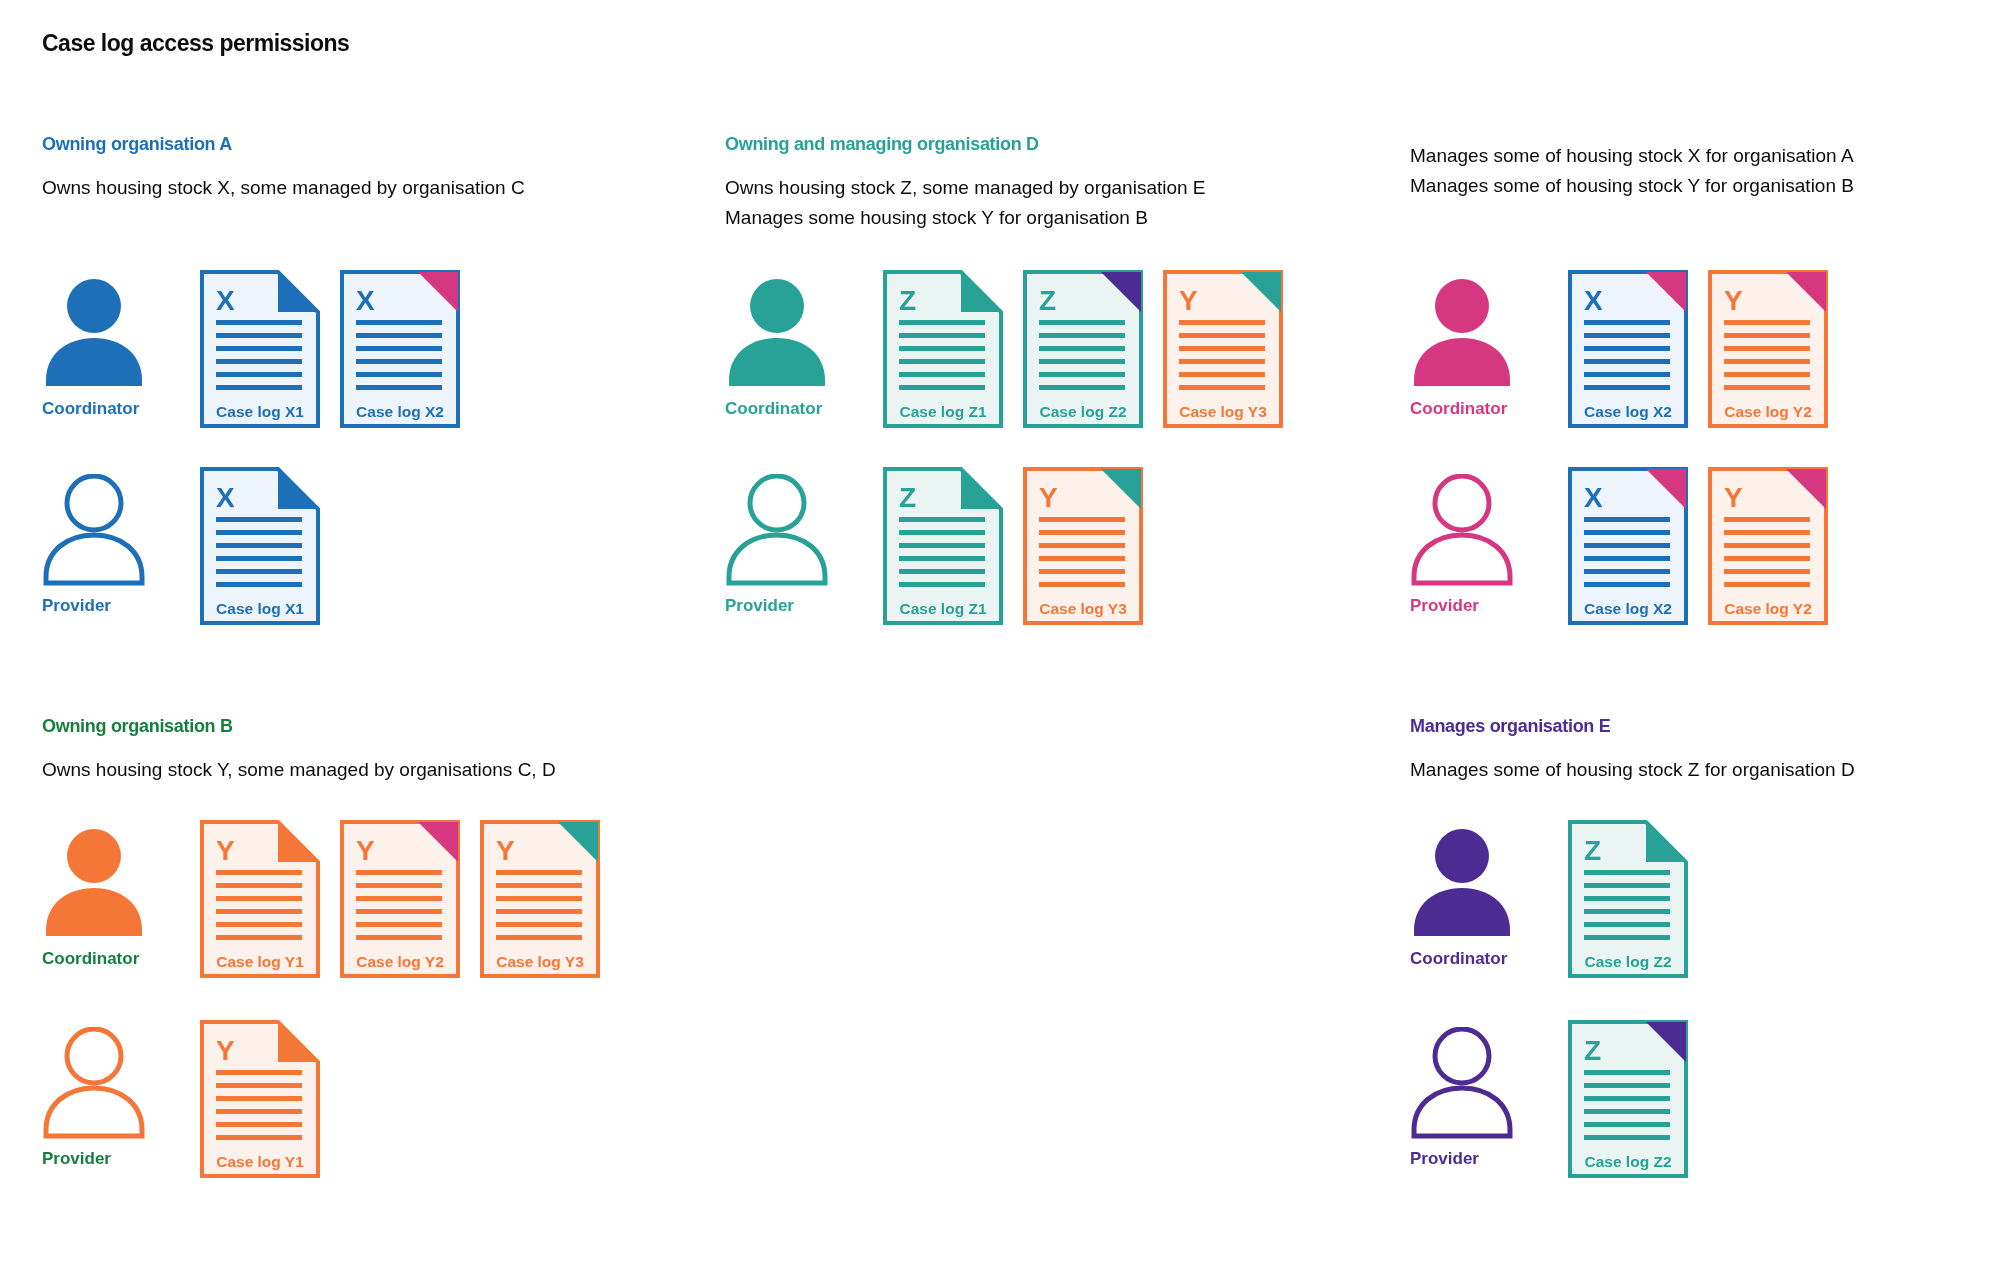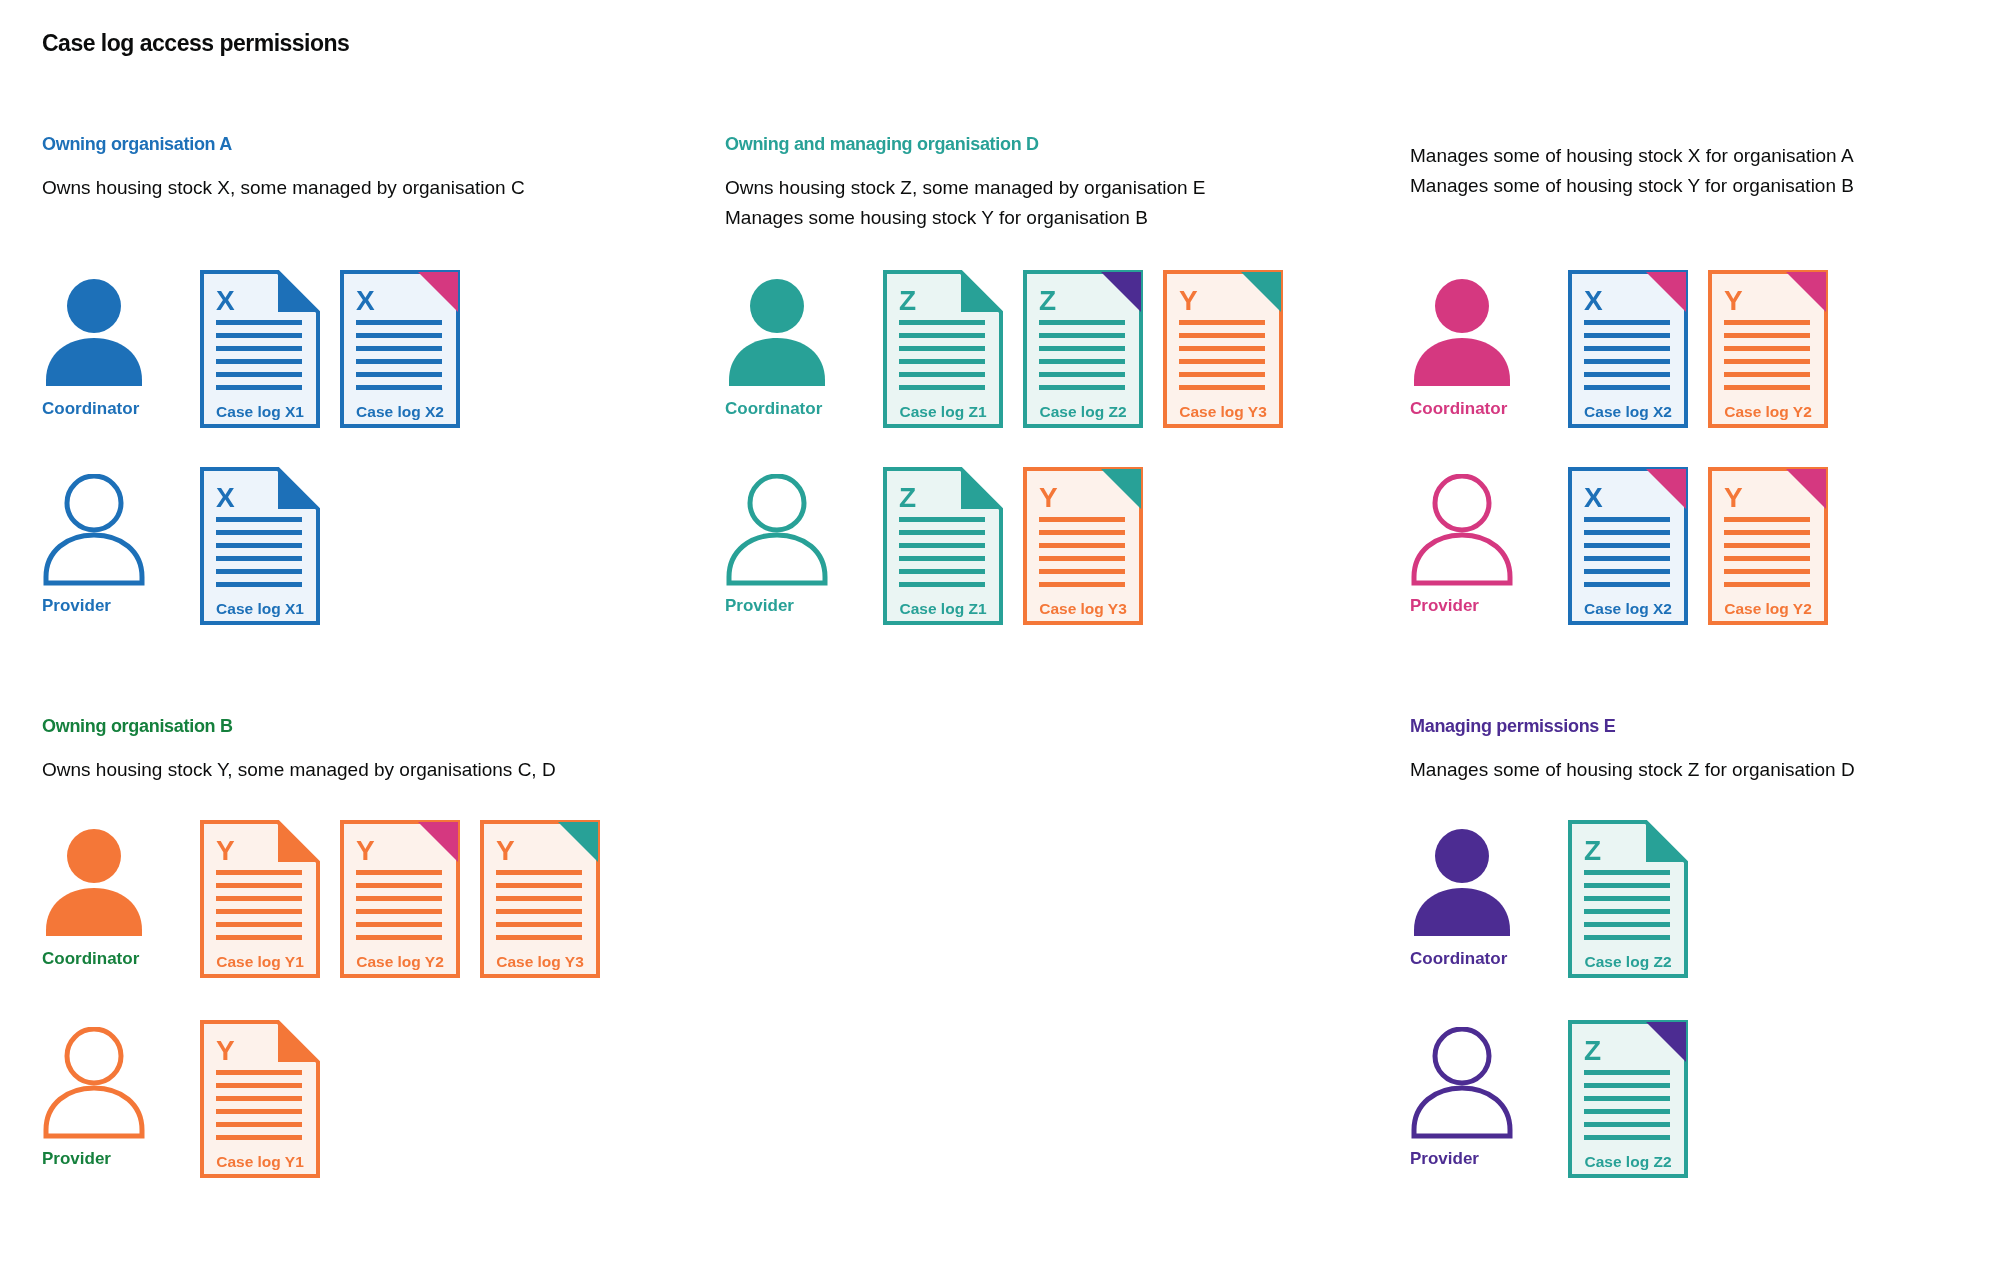--- a/index.html
+++ b/index.html
@@ -342,21 +342,21 @@
           <rect class="dline" x="16" y="76" width="86" height="5"></rect>
           <rect class="dline" x="16" y="89" width="86" height="5"></rect>
           <rect class="dline" x="16" y="102" width="86" height="5"></rect>
           <rect class="dline" x="16" y="115" width="86" height="5"></rect>
         <text class="dlabel" x="60" y="147" text-anchor="middle">Case log Y1</text>
       </svg>
     </div>
   </div>
 
   <div class="section r2" id="sec-e">
-    <h2 class="sec-heading c-purple">Managing permissions E</h2>
+    <h2 class="sec-heading c-purple">Manages organisation E</h2>
     <div class="sec-sub">Manages some of housing stock Z for organisation D</div>
 
     <div class="row row-coordinator">
       <svg class="person filled person-purple" viewBox="0 0 104 116">
         <circle class="pshape" cx="52" cy="29" r="27"></circle>
         <path class="pshape" d="M4,109 L4,103 C4,77 25,61 52,61 C79,61 100,77 100,103 L100,109 Z"></path>
       </svg>
       <div class="role-label c-purple">Coordinator</div>
       <svg class="doc slot1 doc-teal fold-self" viewBox="0 0 120 158">
         <path class="dbody" d="M2,2 H78 L118,42 V156 H2 Z"></path>

